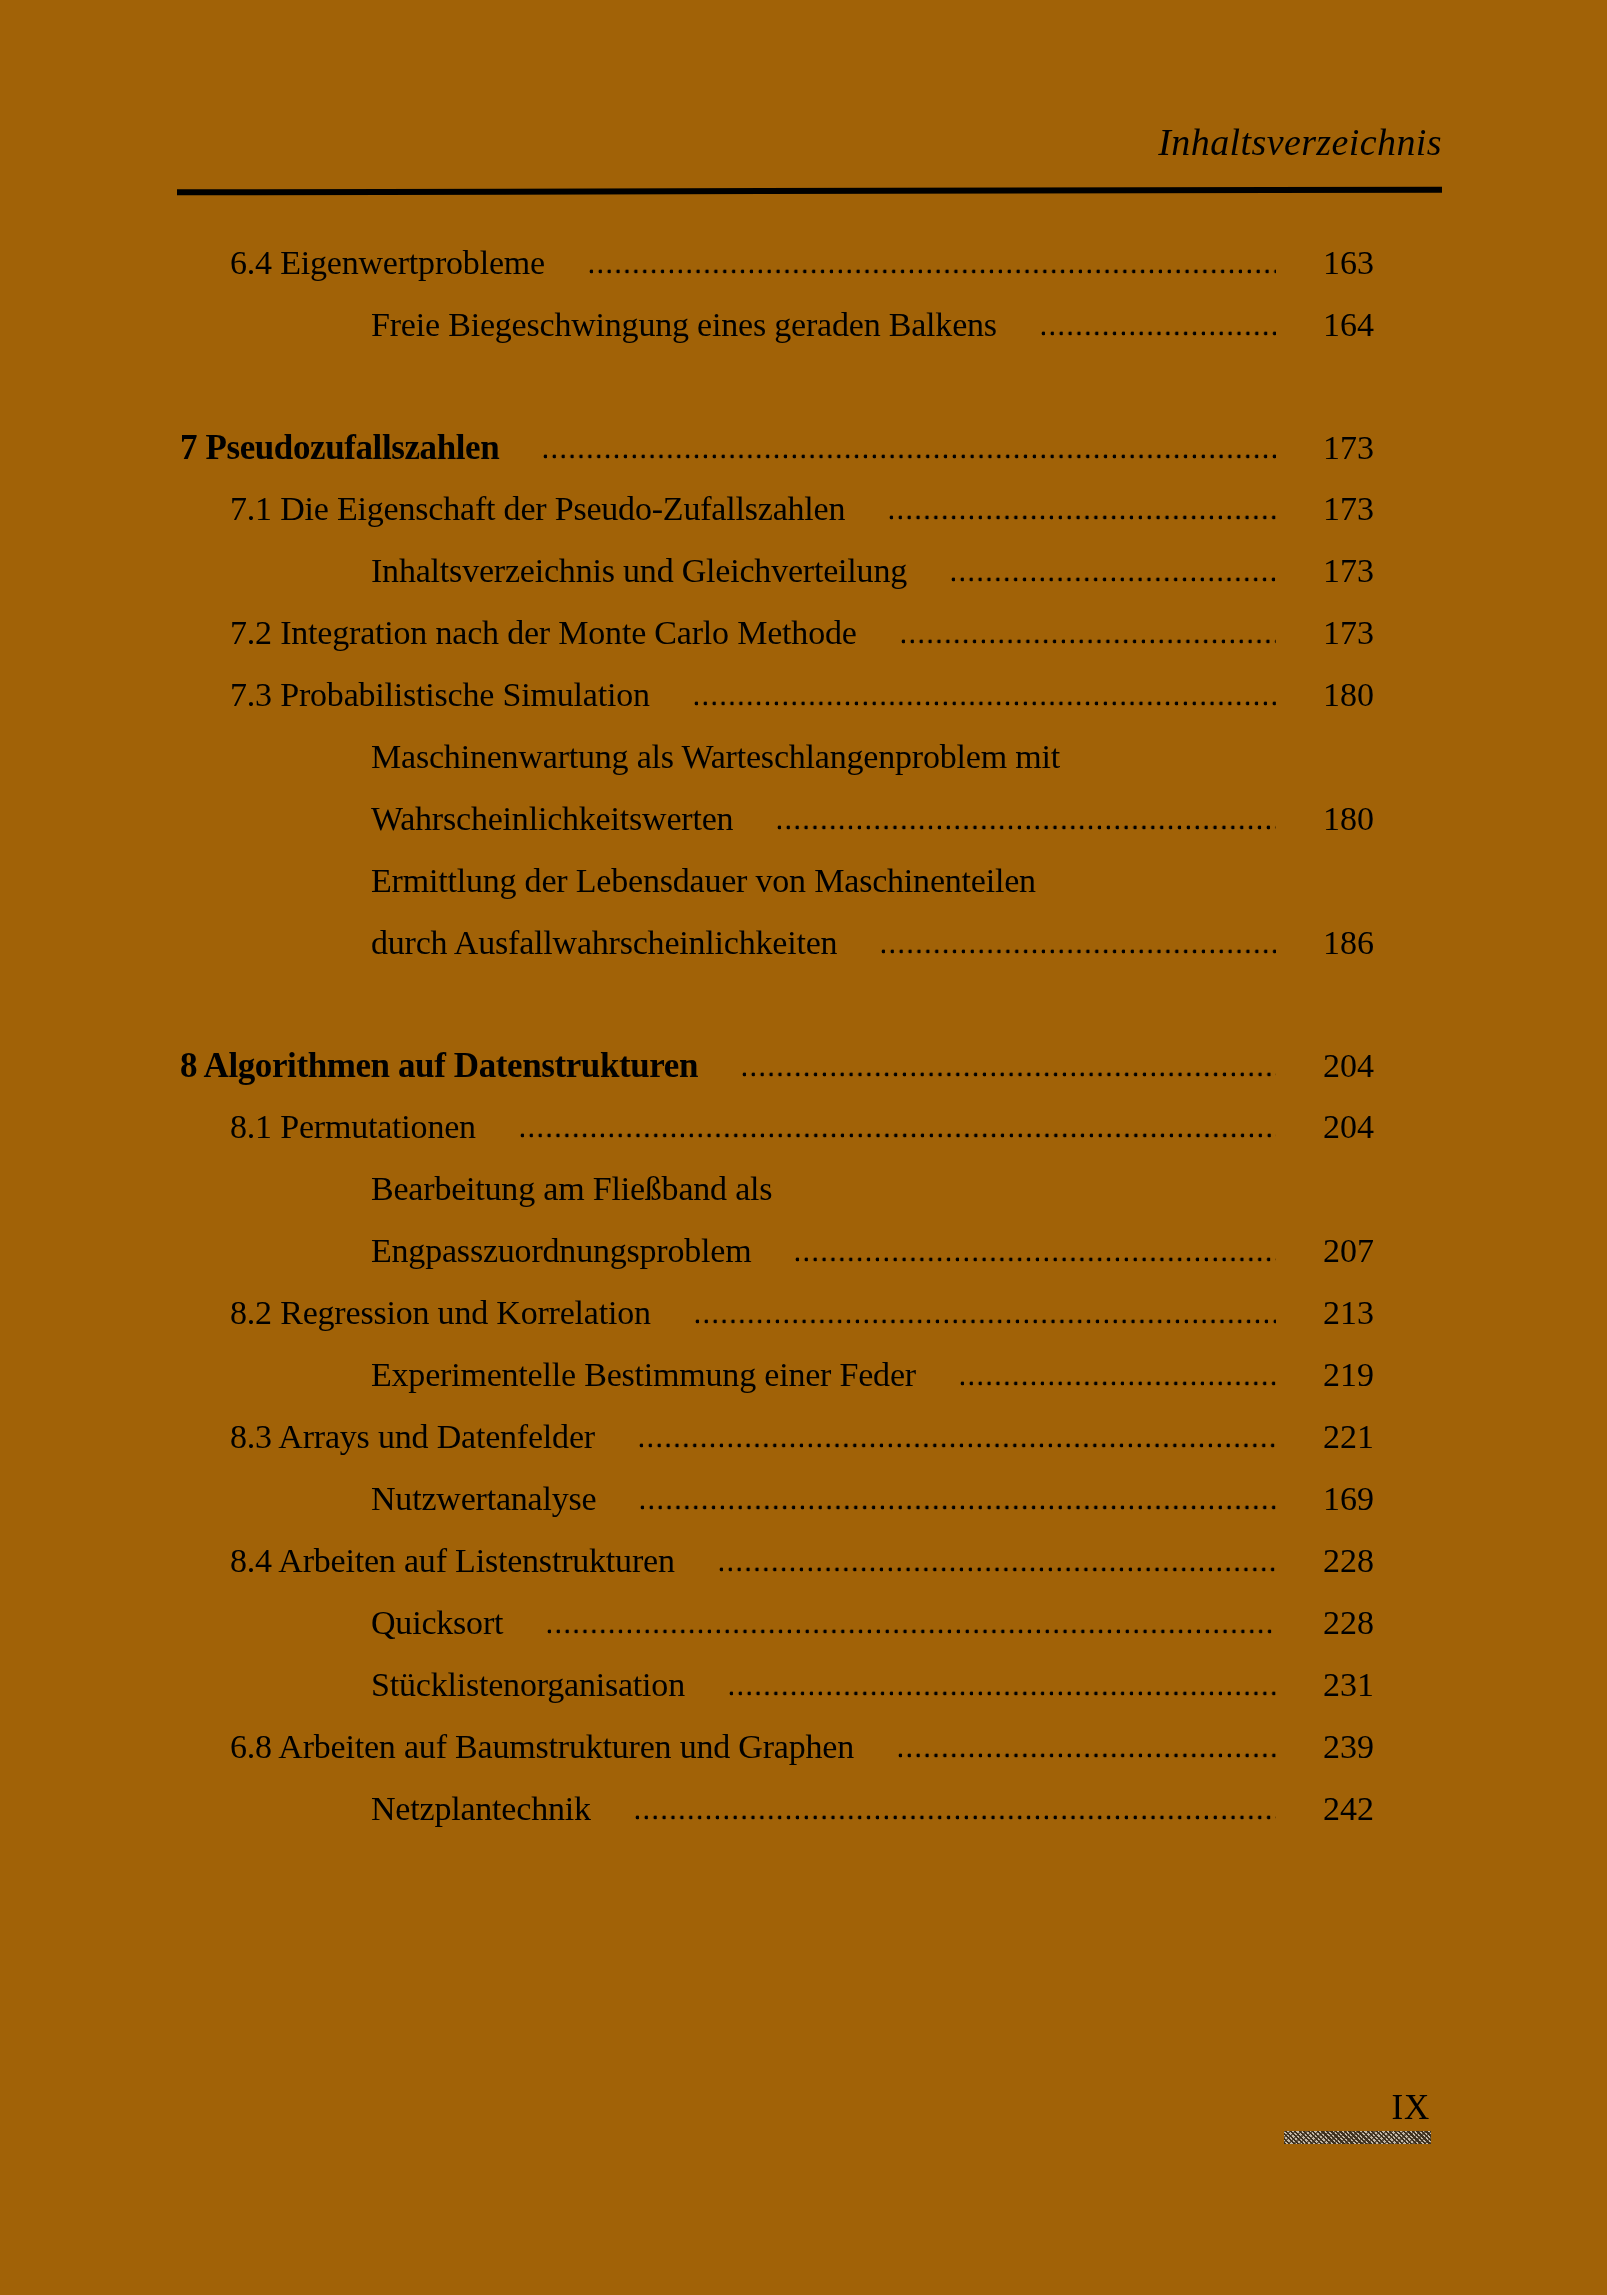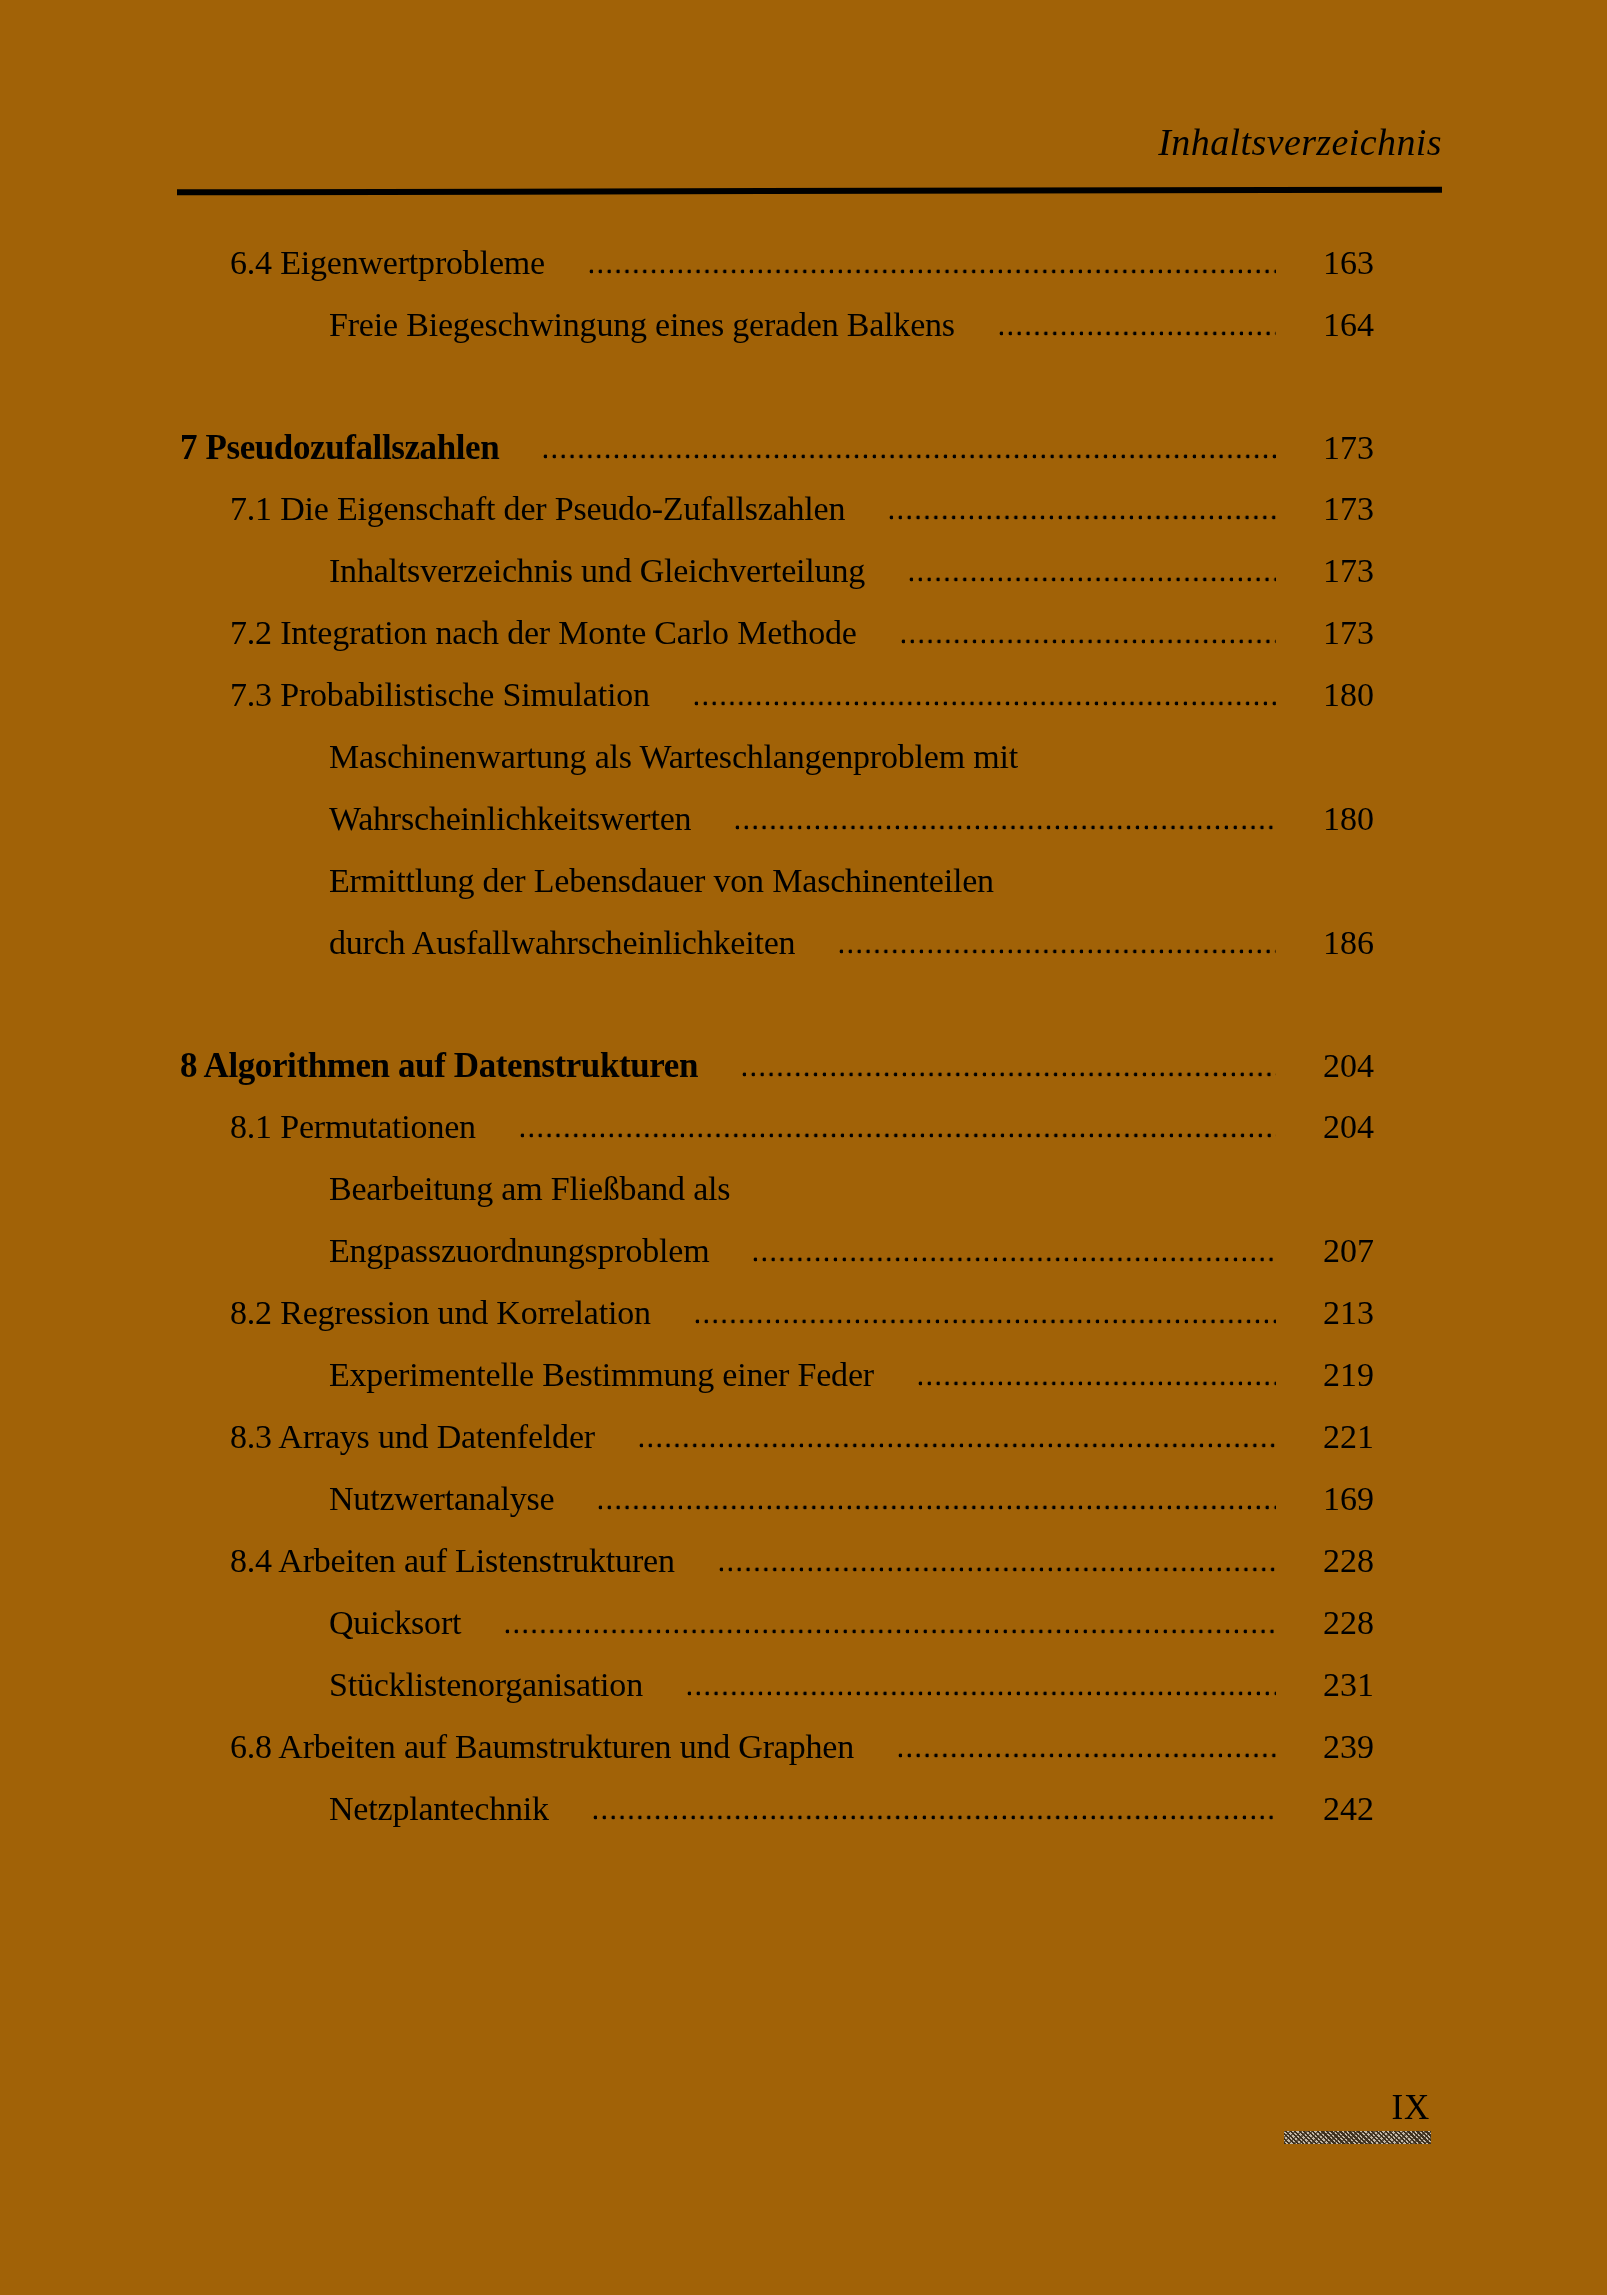--- a/index.html
+++ b/index.html
@@ -45,21 +45,21 @@
     height: 62px;
     padding-right: 234px;
     font-size: 34px;
     line-height: 1;
     white-space: nowrap;
     gap: 36px;
   }
   .row.chapter { margin-top: 60px; }
   .row.chapter { padding-left: 180px; justify-content: center; }
   .row.section { padding-left: 230px; }
-  .row.sub     { padding-left: 329px; }
+  .row.sub     { padding-left: 329px; margin-left: 42px; }
   .row.chapter .label {
     font-weight: bold;
     font-size: 35px;
     letter-spacing: -0.4px;
   }
   .label { letter-spacing: -0.2px; }
   .leader {
     flex: 1 1 auto;
     height: 5.6px;
     margin: 0 6.4px 0 8px;

